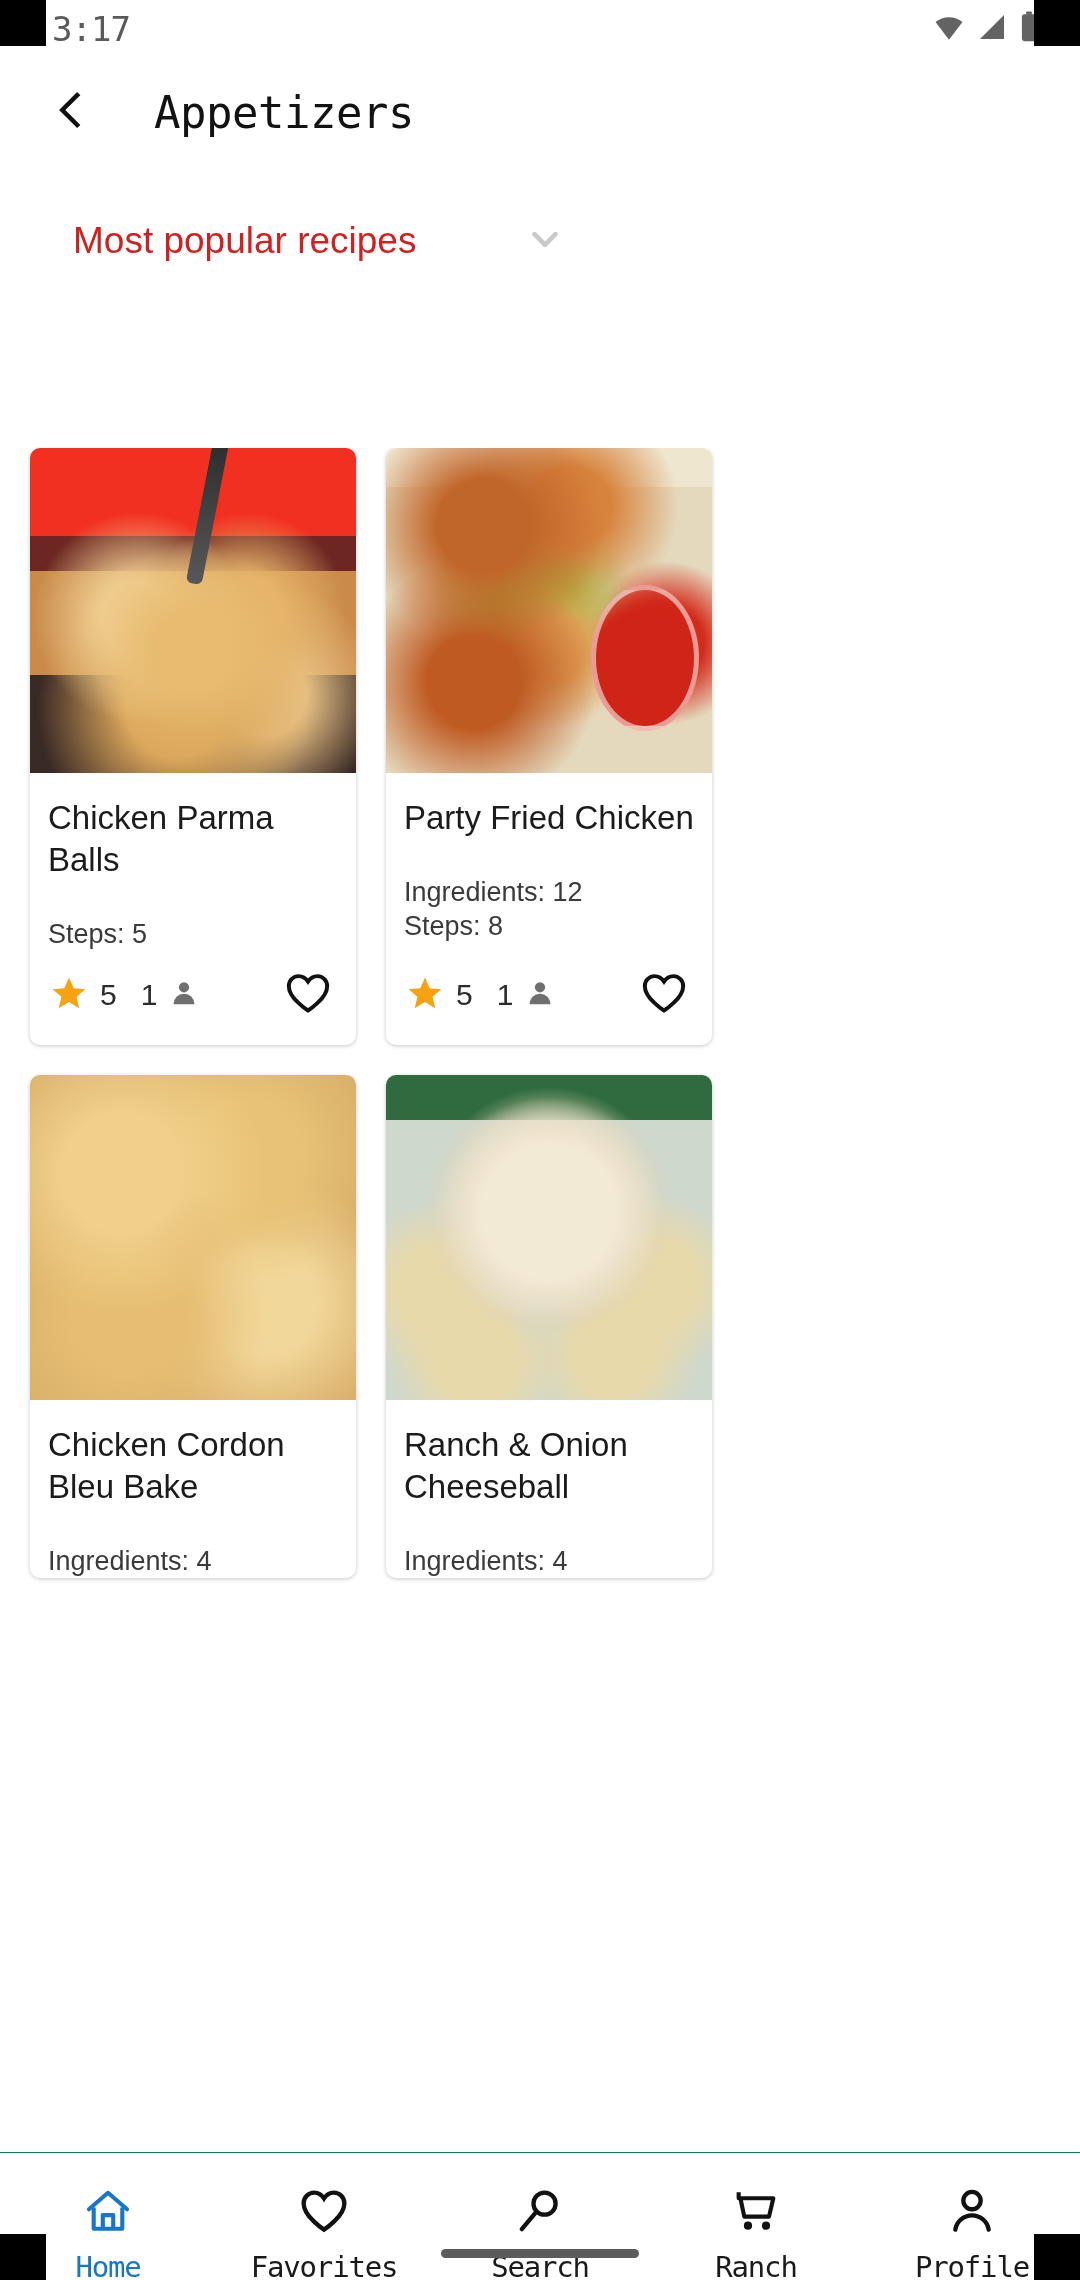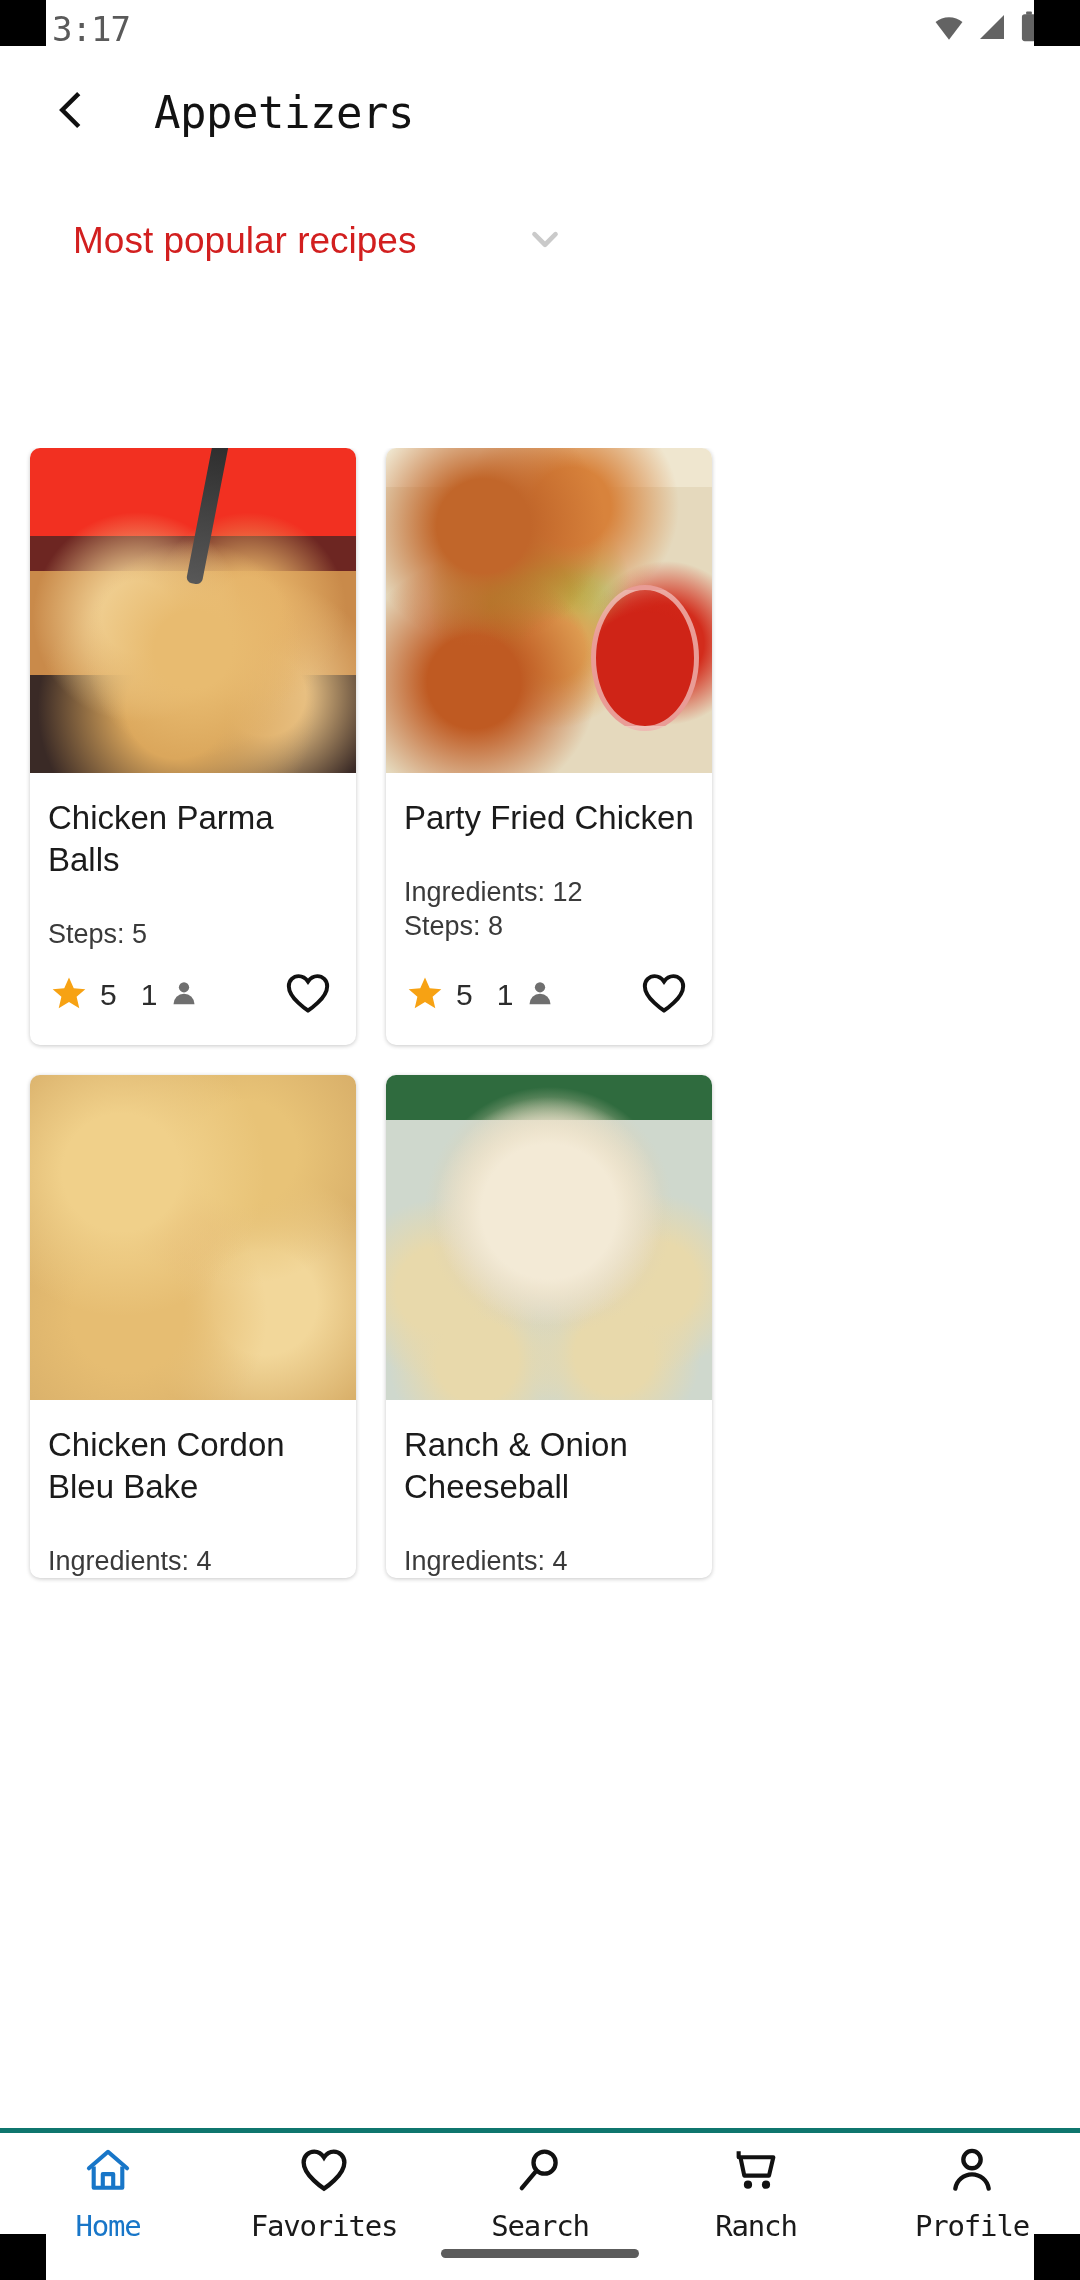--- a/index.html
+++ b/index.html
@@ -114,26 +114,26 @@
   .rating { display:flex; align-items:center; }
   .rating .star { margin-right:12px; }
   .rating-value { font-size:30px; color:#2c2c2c; margin-right:24px; }
   .rating-count { font-size:30px; color:#2c2c2c; margin-right:12px; }
   .heart-btn { display:flex; align-items:center; justify-content:center; width:56px; height:56px; }
 
   
   .bottomnav {
     position:absolute;
     left:0; right:0; bottom:0;
-    height:152px;
+    height:128px;
     background:#ffffff;
-    border-top:5px solid #0f766e;
+    border-top:1px solid #0f766e;
     display:flex;
     align-items:flex-start;
-    padding-top:11px;
+    padding-top:32px;
   }
   .nav-item {
     flex:1;
     display:flex;
     flex-direction:column;
     align-items:center;
     gap:9px;
   }
   .nav-label {
     font-family:"DejaVu Sans Mono", monospace;

